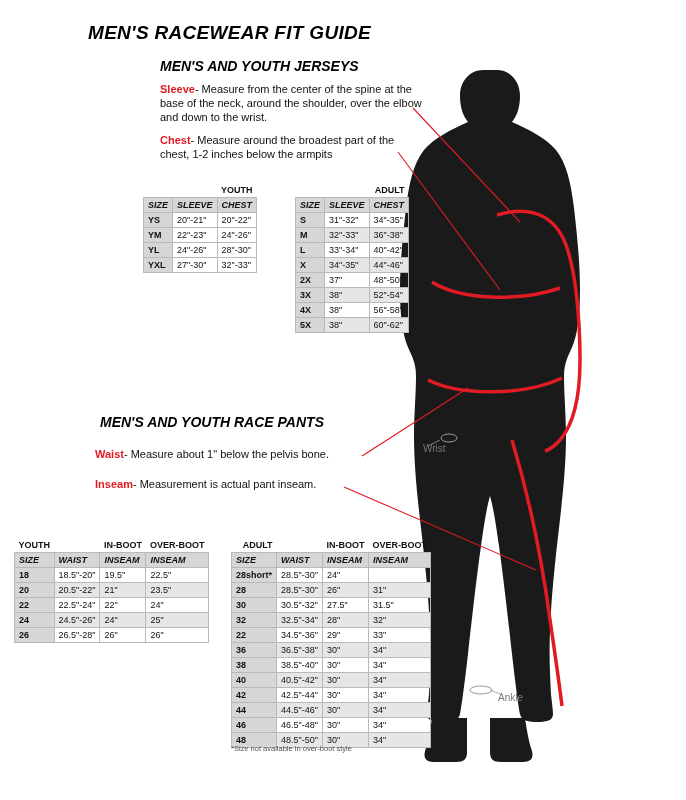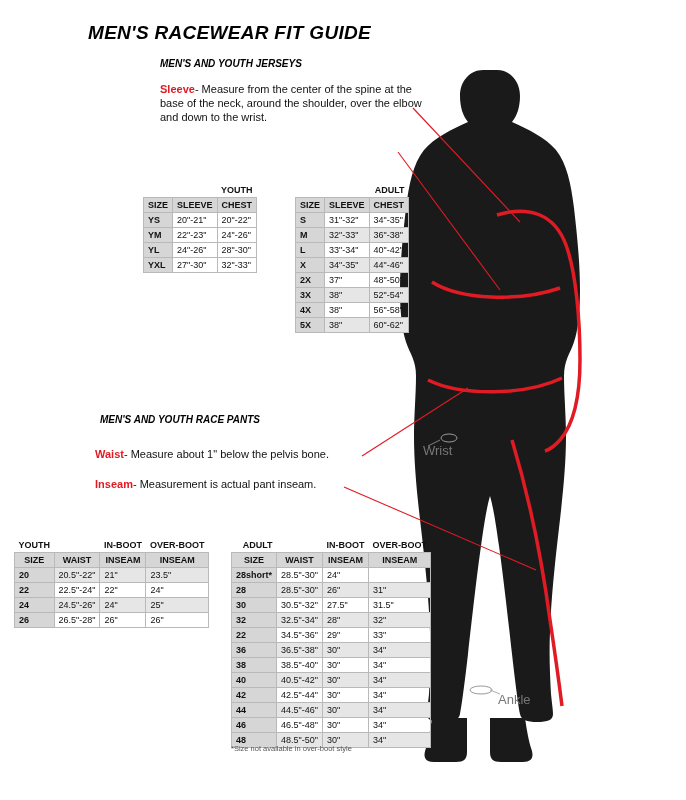--- a/index.html
+++ b/index.html
@@ -20,21 +20,21 @@
     left: 88px; top: 22px;
     font-size: 19px;
     font-weight: bold;
     font-style: italic;
     letter-spacing: 0.3px;
     color: #000;
   }
 
   .section-title {
     position: absolute;
-    font-size: 10px;
+    font-size: 14px;
     font-weight: bold;
     font-style: italic;
     color: #000;
   }
   #jersey-title { left: 160px; top: 58px; }
   #pants-title { left: 100px; top: 414px; }
 
   .desc {
     position: absolute;
     font-size: 11px;
@@ -69,39 +69,39 @@
     padding-bottom: 1px;
     text-align: right;
     background: transparent;
   }
   table.sz .lbl {
     font-weight: bold;
     background: #d6d6d6;
   }
   table.sz .shade td { background: #e6e6e6; }
   table.sz .shade td.lbl { background: #d6d6d6; }
-  table.sz tr.hdrrow th { background: #d6d6d6; font-weight: bold; text-align: center; }
+  table.sz tr.hdrrow th { background: #d6d6d6; font-weight: bold; text-align: left; font-style: italic; }
 
   #youth-jersey-table { left: 143px; top: 183px; }
   #adult-jersey-table { left: 295px; top: 183px; }
   #youth-pants-table { left: 14px; top: 538px; }
   #adult-pants-table { left: 231px; top: 538px; }
 
   .footnote {
     position: absolute;
     left: 231px; top: 744px;
     font-size: 7.5px;
     color: #555;
   }
 
   svg.figure { position: absolute; left: 0; top: 0; width: 686px; height: 800px; pointer-events: none; }
 
   .callout-label {
     position: absolute;
-    font-size: 13px;
+    font-size: 10px;
     color: #777;
   }
   #wrist-label { left: 423px; top: 443px; }
   #ankle-label { left: 498px; top: 692px; }
 </style>
 </head>
 <body>
 
 <div class="page">
 
@@ -173,20 +173,23 @@
 
   <div class="callout-label" id="wrist-label">Wrist</div>
   <div class="callout-label" id="ankle-label">Ankle</div>
 
   <div class="section-title" id="jersey-title">MEN'S AND YOUTH JERSEYS</div>
 
   <div class="desc" id="sleeve-desc">
     <span class="kw">Sleeve</span><span>- Measure from the center of the spine at the base of the neck, around the shoulder, over the elbow and down to the wrist.</span>
   </div>
 
+  <div class="desc" id="chest-desc">
+    <span class="kw">Chest</span><span>- Measure around the broadest part of the chest, 1-2 inches below the armpits</span>
+  </div>
 
   <table class="sz" id="youth-jersey-table">
     <thead>
       <tr>
           <th class="hdr-top" colspan="3">YOUTH</th>
         </tr>
       <tr class="hdrrow">
         <th>SIZE</th>
         <th>SLEEVE</th>
         <th>CHEST</th>
@@ -290,20 +293,26 @@
         <th class="hdr-top">OVER-BOOT</th>
       </tr>
       <tr class="hdrrow">
         <th>SIZE</th>
         <th>WAIST</th>
         <th>INSEAM</th>
         <th>INSEAM</th>
       </tr>
     </thead>
     <tbody>
+      <tr>
+          <td class="lbl">18</td>
+          <td>18.5"-20"</td>
+          <td>19.5"</td>
+          <td>22.5"</td>
+        </tr>
       <tr class="shade">
           <td class="lbl">20</td>
           <td>20.5"-22"</td>
           <td>21"</td>
           <td>23.5"</td>
         </tr>
       <tr>
           <td class="lbl">22</td>
           <td>22.5"-24"</td>
           <td>22"</td>

